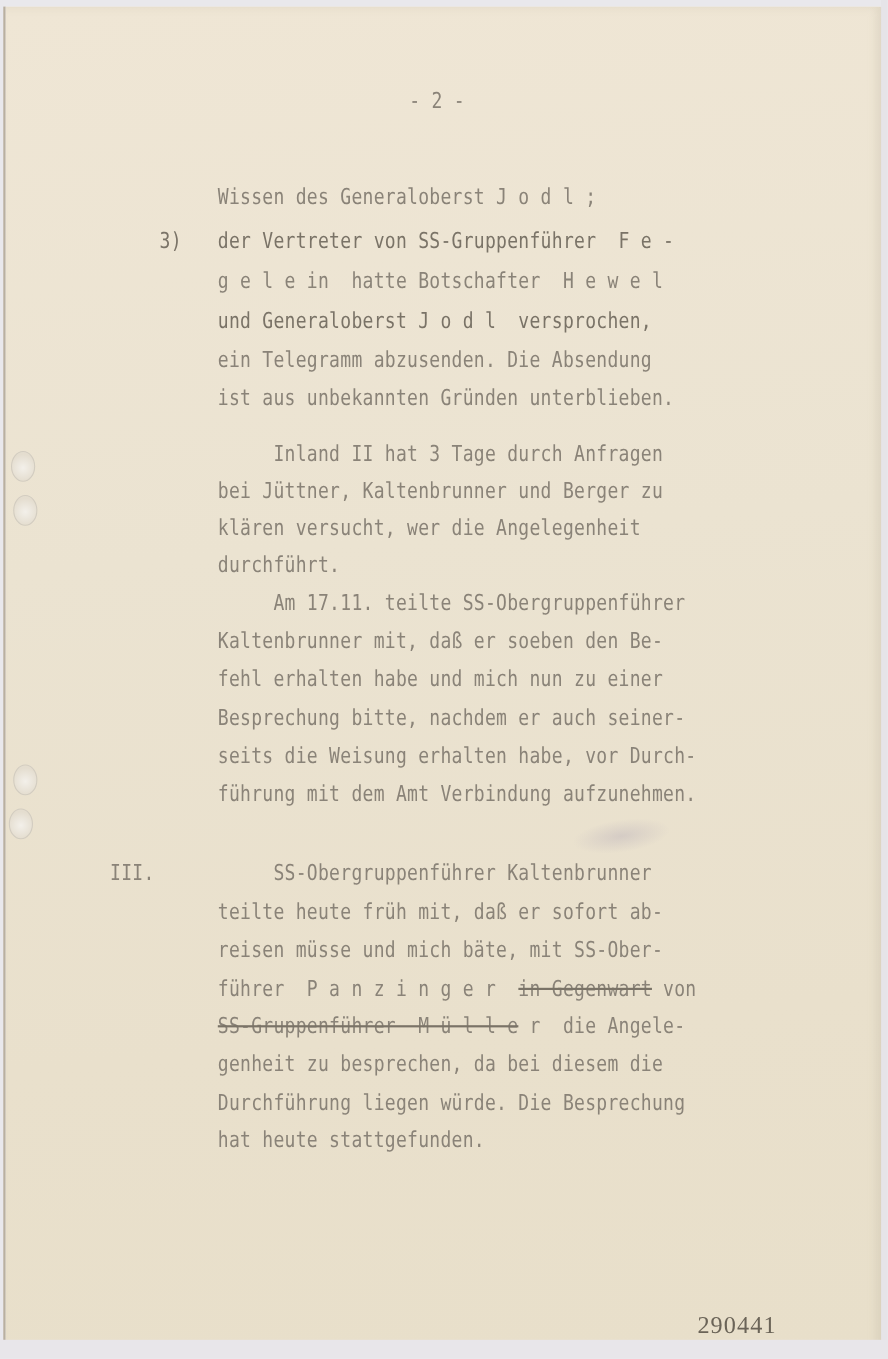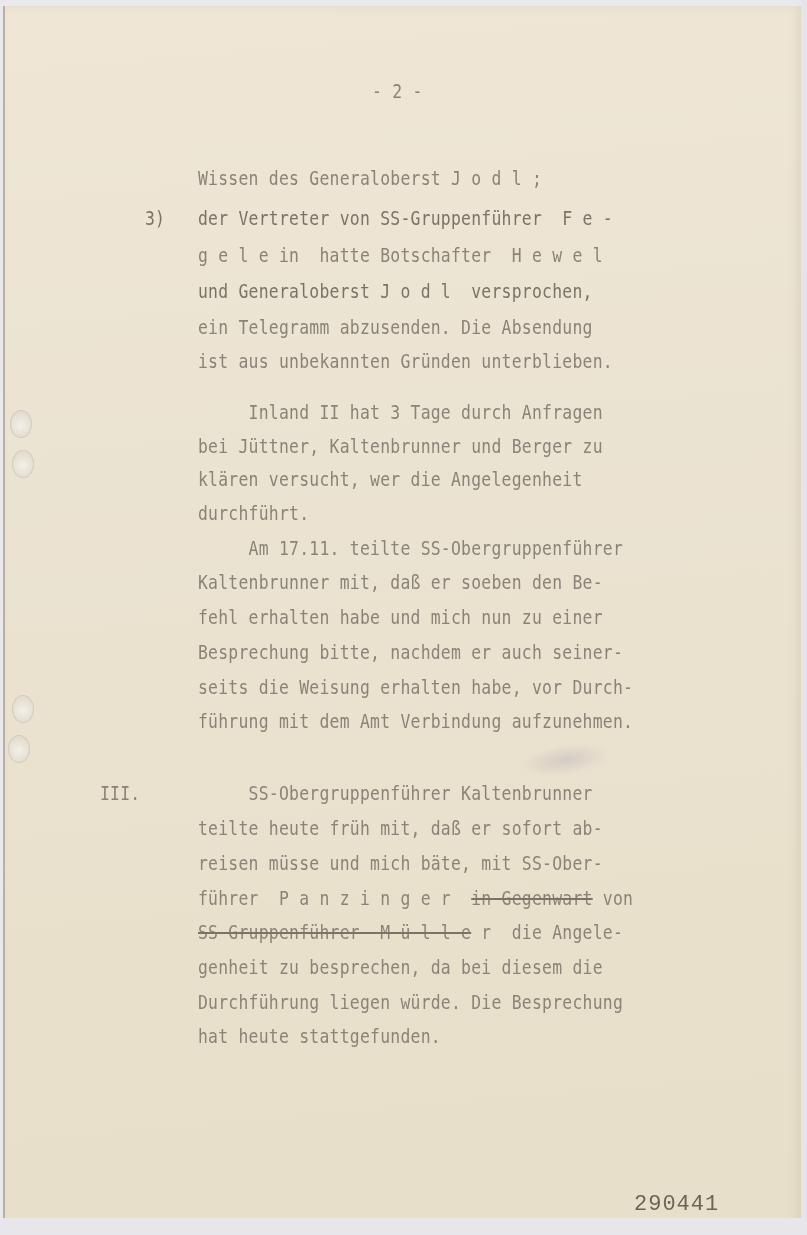--- a/index.html
+++ b/index.html
@@ -35,21 +35,21 @@
     .pagenum { left: 372px; top: 76px; }
     .line { left: 198px; }
     .numeral { left: 145px; }
     .hole {
       position: absolute; width: 20px; height: 26px; border-radius: 50%;
       border: 1px solid #d2ccc0;
       background: radial-gradient(circle at 50% 55%, #f3f0ea 0%, #e4ddcf 70%);
     }
     .stamp-num {
       position: absolute; left: 634px; top: 1192px;
-      font-family: Liberation Mono, monospace; font-size: 22px; color: #6b6458;
+      font-family: Liberation Serif, serif; font-size: 22px; color: #6b6458;
       letter-spacing: 1px;
     }
     .pencil {
       position: absolute; left: 520px; top: 745px; width: 90px; height: 30px;
       background: radial-gradient(ellipse, rgba(150,140,170,0.25), rgba(150,140,170,0) 70%);
       transform: rotate(-8deg);
     }
   </style>
 </head>
 <body>

